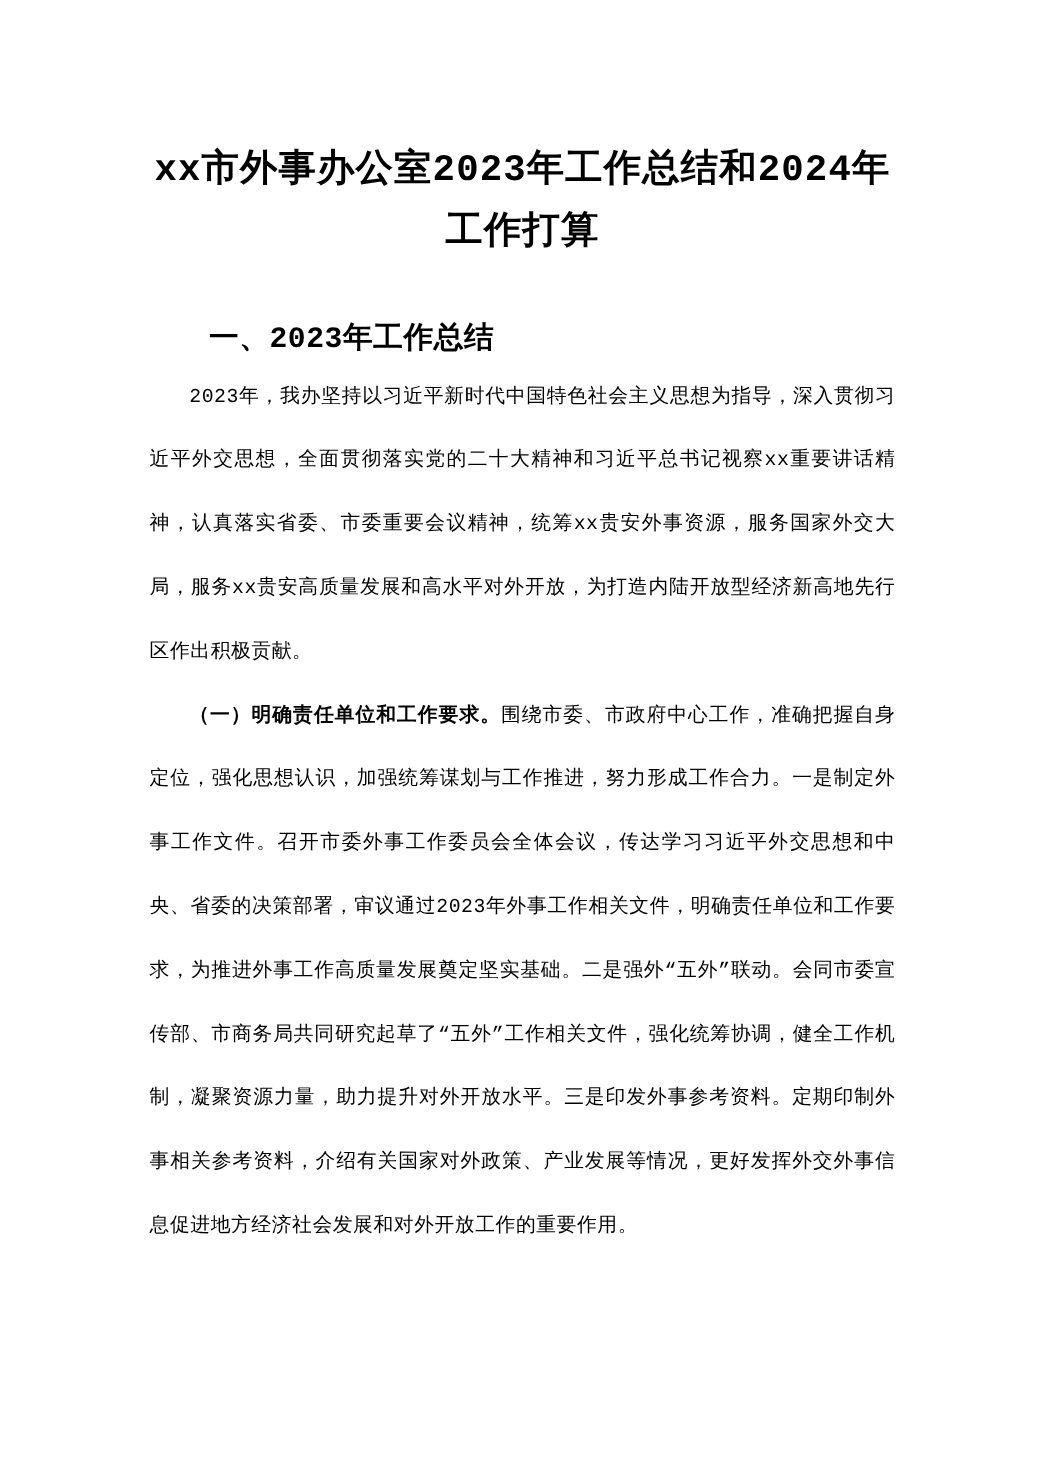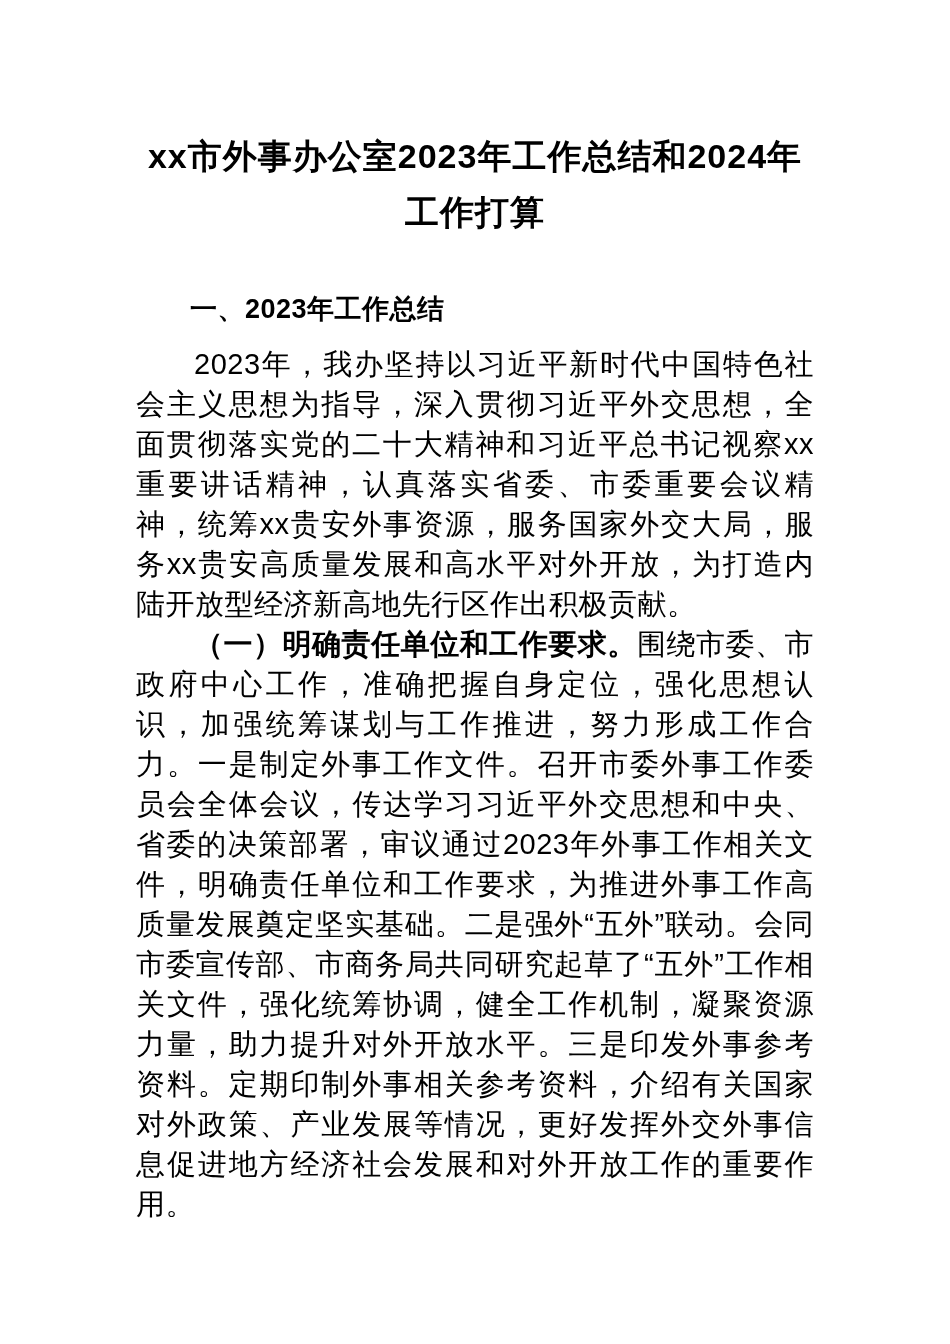--- a/index.html
+++ b/index.html
@@ -8,44 +8,44 @@
       background: #ffffff;
     }
     .page {
       position: relative;
       width: 908px;
       height: 1344px;
       margin: 0 auto;
       background: #ffffff;
       box-sizing: border-box;
       padding: 128px 115px 0 115px;
-      font-family: Liberation Sans, sans-serif;
+      font-family: Liberation Mono, monospace;
       color: #000000;
       overflow: hidden;
     }
     .doc-title {
       margin: 0;
       font-size: 34px;
       line-height: 56px;
       font-weight: bold;
       text-align: center;
       letter-spacing: 1px;
     }
     .section-heading {
-      margin: 46px 0 12px 0;
+      margin: 46px 0 0 0;
       font-size: 27px;
       line-height: 46px;
       font-weight: bold;
       text-indent: 2em;
       letter-spacing: 0.5px;
     }
     .para {
       margin: 0;
-      font-size: 29px;
-      line-height: 40px;
+      font-size: 18px;
+      line-height: 58px;
       text-indent: 2em;
       text-align: justify;
       text-justify: inter-ideograph;
       letter-spacing: 0.5px;
     }
     .para .lead {
       font-weight: bold;
     }
   </style>
 </head>

